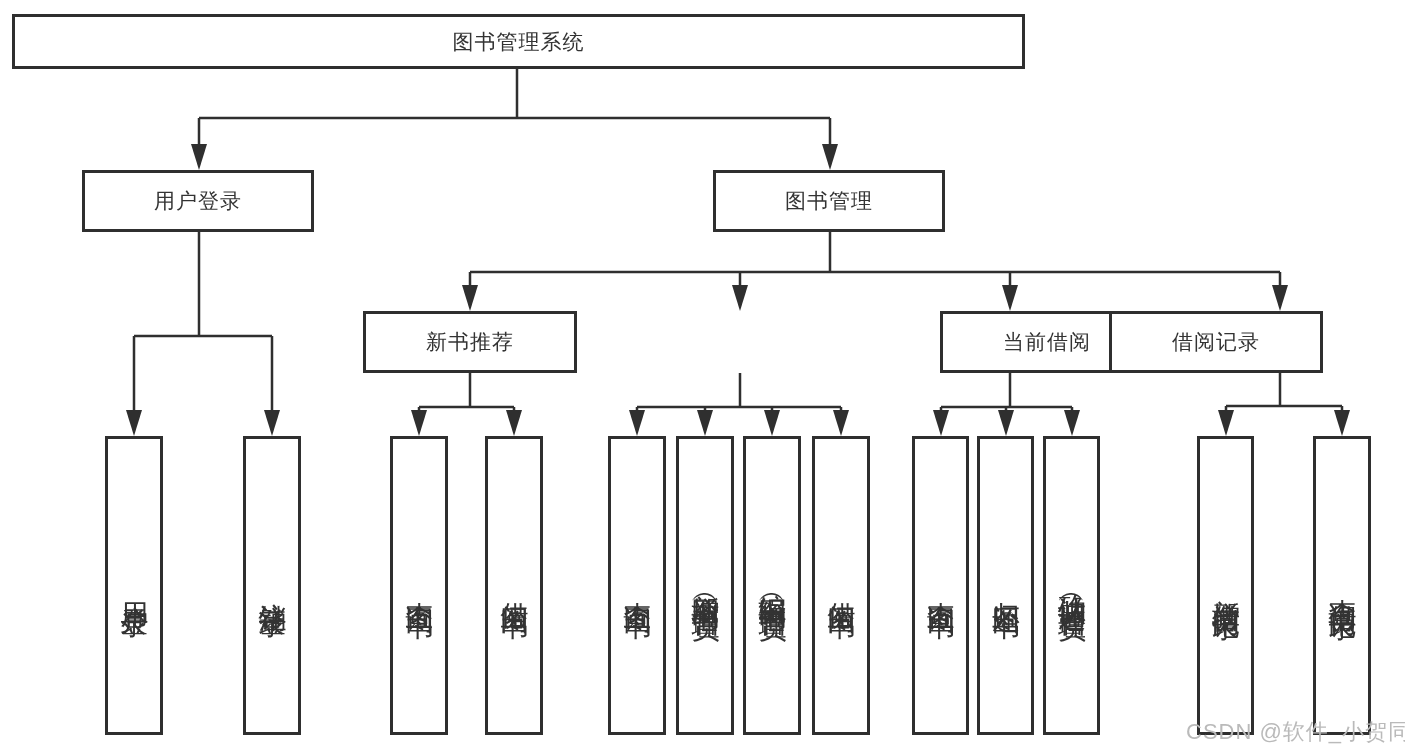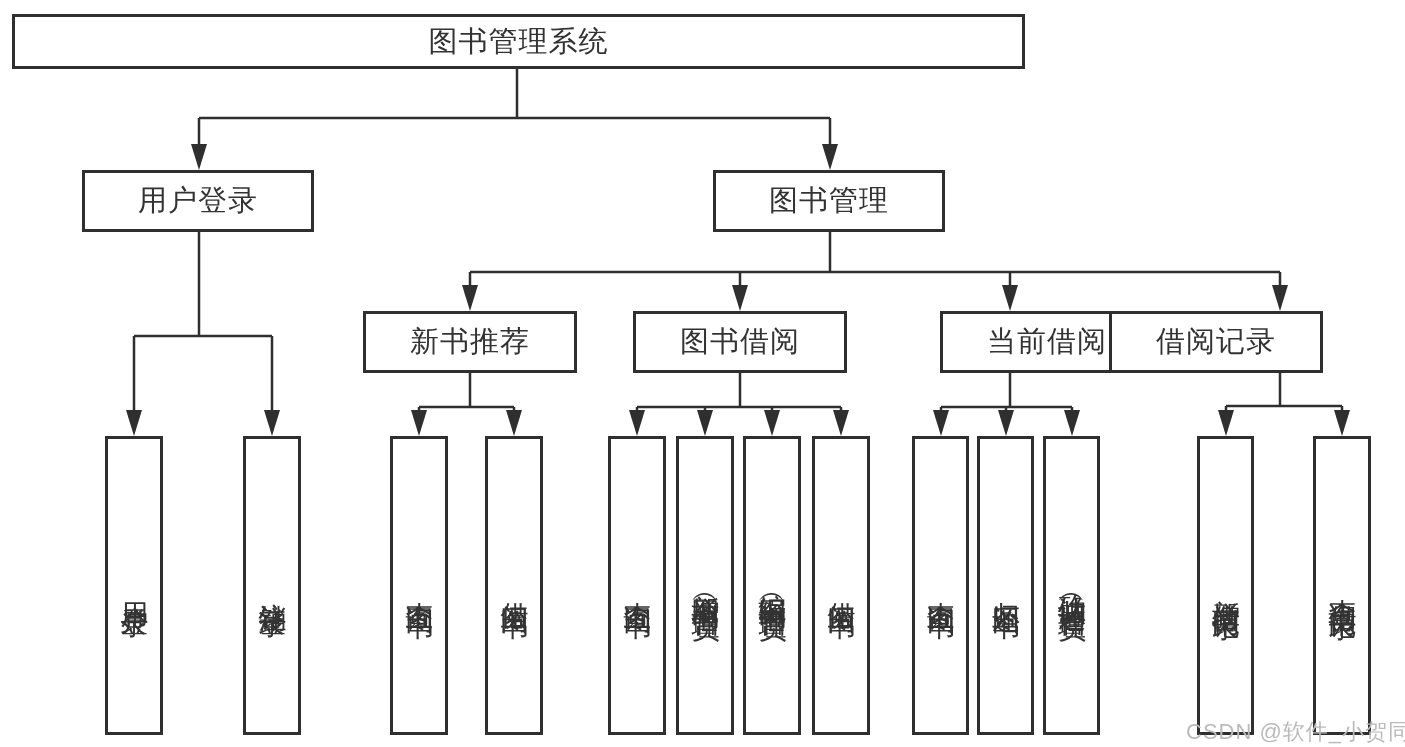--- a/index.html
+++ b/index.html
@@ -13,21 +13,21 @@
   #wires{position:absolute;left:0;top:0;z-index:1;}
   .box{
     position:absolute;
     box-sizing:border-box;
     border:3px solid #2f2f2f;
     background:#ffffff;
     display:flex;align-items:center;justify-content:center;
     color:#333333;
     z-index:2;
   }
-  .hbox{font-size:29px;letter-spacing:1px;white-space:nowrap;justify-content:center;}
+  .hbox{font-size:21px;letter-spacing:1px;white-space:nowrap;justify-content:center;}
   .leaf{z-index:2;}
   .leaf .vtext{
     writing-mode:vertical-rl;
     text-orientation:mixed;
     font-size:28px;
     line-height:1;
     letter-spacing:3px;
     white-space:nowrap;
   }
   .watermark{
@@ -92,23 +92,20 @@
   <div class="box hbox" style="left:82px;top:170px;width:232px;height:62px;">
     <span>用户登录</span>
   </div>
   <div class="box hbox" style="left:713px;top:170px;width:232px;height:62px;">
     <span>图书管理</span>
   </div>
 
   <div class="box hbox" style="left:363px;top:311px;width:214px;height:62px;">
     <span>新书推荐</span>
   </div>
-  <div class="box hbox" style="left:633px;top:311px;width:214px;height:62px;">
-    <span>图书借阅</span>
-  </div>
   <div class="box hbox" style="left:903px;top:311px;width:214px;height:62px;margin-left:37px;">
     <span>当前借阅</span>
   </div>
   <div class="box hbox" style="left:1109px;top:311px;width:214px;height:62px;">
     <span>借阅记录</span>
   </div>
 
   <div class="box leaf" style="left:105px;top:436px;width:58px;height:299px;">
     <span class="vtext">用户登录</span>
   </div>

